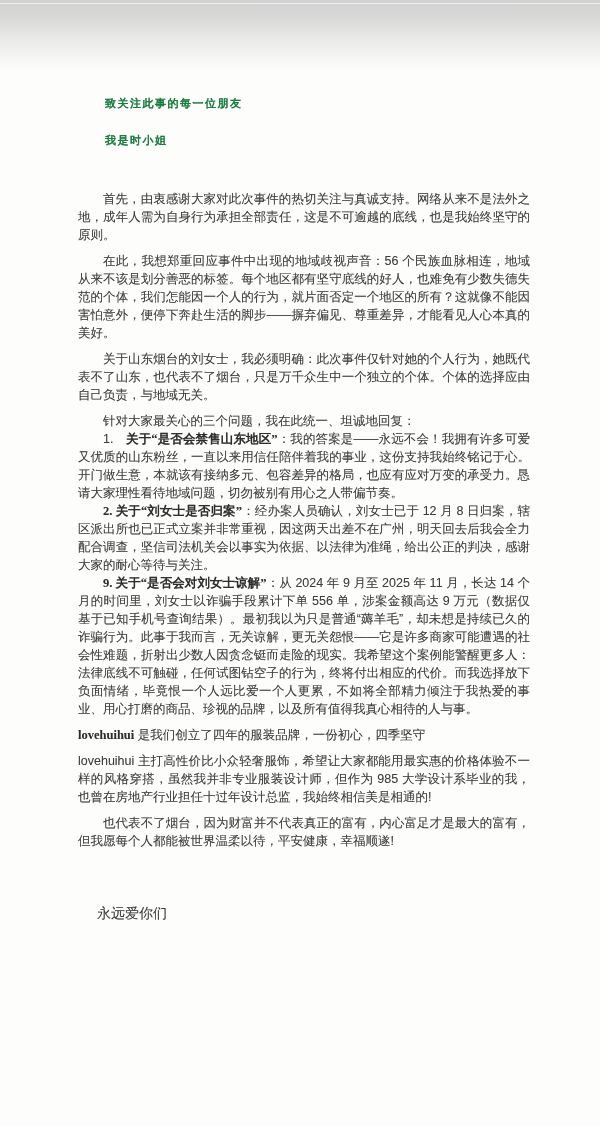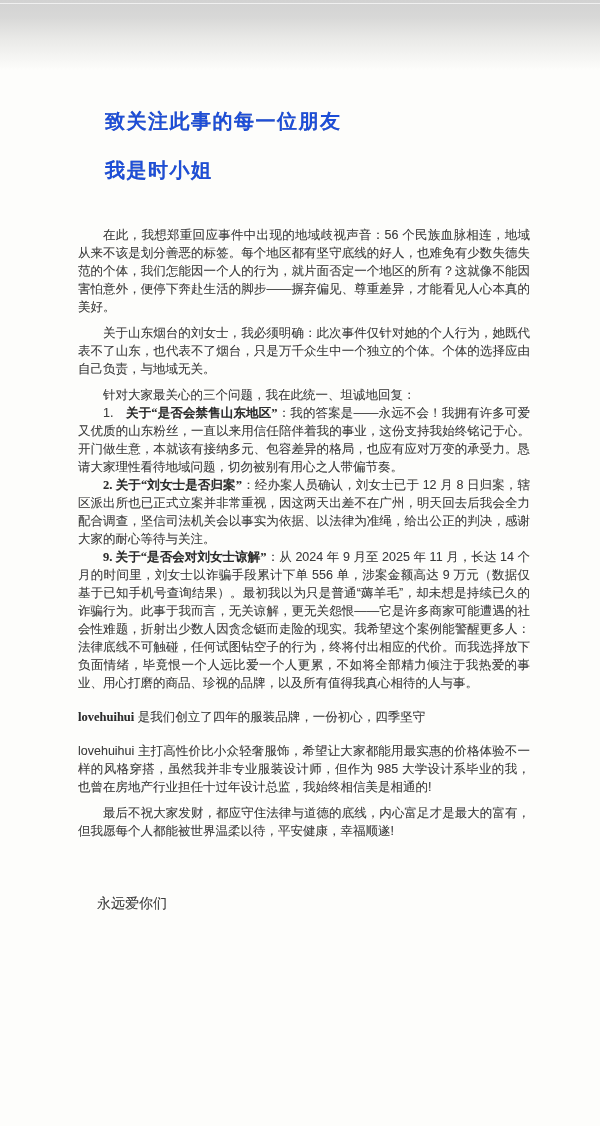--- a/index.html
+++ b/index.html
@@ -16,67 +16,68 @@
   }
   .top-hairline{
     position:absolute;top:3px;left:0;right:0;height:1px;
     background:rgba(255,255,255,0.65);
   }
   .sheet{
     position:absolute;top:96px;left:78px;width:452px;
     color:#3d3d3d;
   }
   .title{
-    font-size:20px;font-weight:bold;color:#1d4ed8;
-    margin:12px 0 22px 27px;letter-spacing:1.5px;
+    font-size:11px;font-weight:bold;color:#15803d;
+    margin:0 0 22px 27px;letter-spacing:1.5px;
     text-shadow:0 0 .6px rgba(60,60,60,.4);
   }
   .body-text{
     margin-top:42px;
     font-size:12.5px;line-height:18px;
     text-align:justify;
     text-shadow:0 0 .6px rgba(80,80,80,.35);
   }
   .para{margin:0 0 8px;text-indent:2em;}
   .tight{margin-bottom:0;}
-  .line{margin:16px 0 8px;text-indent:0;}
+  .line{margin:0 0 8px;text-indent:0;}
   .b{font-weight:bold;color:#2d2d2d;font-family:Liberation Serif, serif;}
   .signature{
     margin-top:52px;margin-left:19px;
     font-size:14px;line-height:22px;
     text-shadow:0 0 .6px rgba(80,80,80,.35);
   }
   .sig{margin:0;}
 </style>
 </head>
 <body>
 
 <div class="photo">
   <div class="top-shade"></div>
   <div class="top-hairline"></div>
 
   <div class="sheet">
     <h1 class="title">致关注此事的每一位朋友</h1>
     <h1 class="title">我是时小姐</h1>
 
     <div class="body-text">
+      <p class="para">首先，由衷感谢大家对此次事件的热切关注与真诚支持。网络从来不是法外之地，成年人需为自身行为承担全部责任，这是不可逾越的底线，也是我始终坚守的原则。</p>
       <p class="para">在此，我想郑重回应事件中出现的地域歧视声音：56 个民族血脉相连，地域从来不该是划分善恶的标签。每个地区都有坚守底线的好人，也难免有少数失德失范的个体，我们怎能因一个人的行为，就片面否定一个地区的所有？这就像不能因害怕意外，便停下奔赴生活的脚步——摒弃偏见、尊重差异，才能看见人心本真的美好。</p>
       <p class="para">关于山东烟台的刘女士，我必须明确：此次事件仅针对她的个人行为，她既代表不了山东，也代表不了烟台，只是万千众生中一个独立的个体。个体的选择应由自己负责，与地域无关。</p>
       <p class="para tight">针对大家最关心的三个问题，我在此统一、坦诚地回复：</p>
 
       <p class="para tight"><span>1. </span><span class="b">关于“是否会禁售山东地区”</span><span>：我的答案是——永远不会！我拥有许多可爱又优质的山东粉丝，一直以来用信任陪伴着我的事业，这份支持我始终铭记于心。开门做生意，本就该有接纳多元、包容差异的格局，也应有应对万变的承受力。恳请大家理性看待地域问题，切勿被别有用心之人带偏节奏。</span></p>
 
       <p class="para tight"><span></span><span class="b">2. 关于“刘女士是否归案”</span><span>：经办案人员确认，刘女士已于 12 月 8 日归案，辖区派出所也已正式立案并非常重视，因这两天出差不在广州，明天回去后我会全力配合调查，坚信司法机关会以事实为依据、以法律为准绳，给出公正的判决，感谢大家的耐心等待与关注。</span></p>
 
       <p class="para"><span></span><span class="b">9. 关于“是否会对刘女士谅解”</span><span>：从 2024 年 9 月至 2025 年 11 月，长达 14 个月的时间里，刘女士以诈骗手段累计下单 556 单，涉案金额高达 9 万元（数据仅基于已知手机号查询结果）。最初我以为只是普通“薅羊毛”，却未想是持续已久的诈骗行为。此事于我而言，无关谅解，更无关怨恨——它是许多商家可能遭遇的社会性难题，折射出少数人因贪念铤而走险的现实。我希望这个案例能警醒更多人：法律底线不可触碰，任何试图钻空子的行为，终将付出相应的代价。而我选择放下负面情绪，毕竟恨一个人远比爱一个人更累，不如将全部精力倾注于我热爱的事业、用心打磨的商品、珍视的品牌，以及所有值得我真心相待的人与事。</span></p>
 
 
       <p class="line tight"><span class="b">lovehuihui</span><span> 是我们创立了四年的服装品牌，一份初心，四季坚守</span></p>
       <p class="line">lovehuihui 主打高性价比小众轻奢服饰，希望让大家都能用最实惠的价格体验不一样的风格穿搭，虽然我并非专业服装设计师，但作为 985 大学设计系毕业的我，也曾在房地产行业担任十过年设计总监，我始终相信美是相通的!</p>
 
-      <p class="para">最后不祝大家发财，都应守住法律与道德的底线，内心富足才是最大的富有，但我愿每个人都能被世界温柔以待，平安健康，幸福顺遂!</p>
+      <p class="para">也代表不了烟台，因为财富并不代表真正的富有，内心富足才是最大的富有，但我愿每个人都能被世界温柔以待，平安健康，幸福顺遂!</p>
     </div>
 
     <div class="signature">
       <p class="sig">永远爱你们</p>
     </div>
   </div>
 </div>
 
 </body></html>

